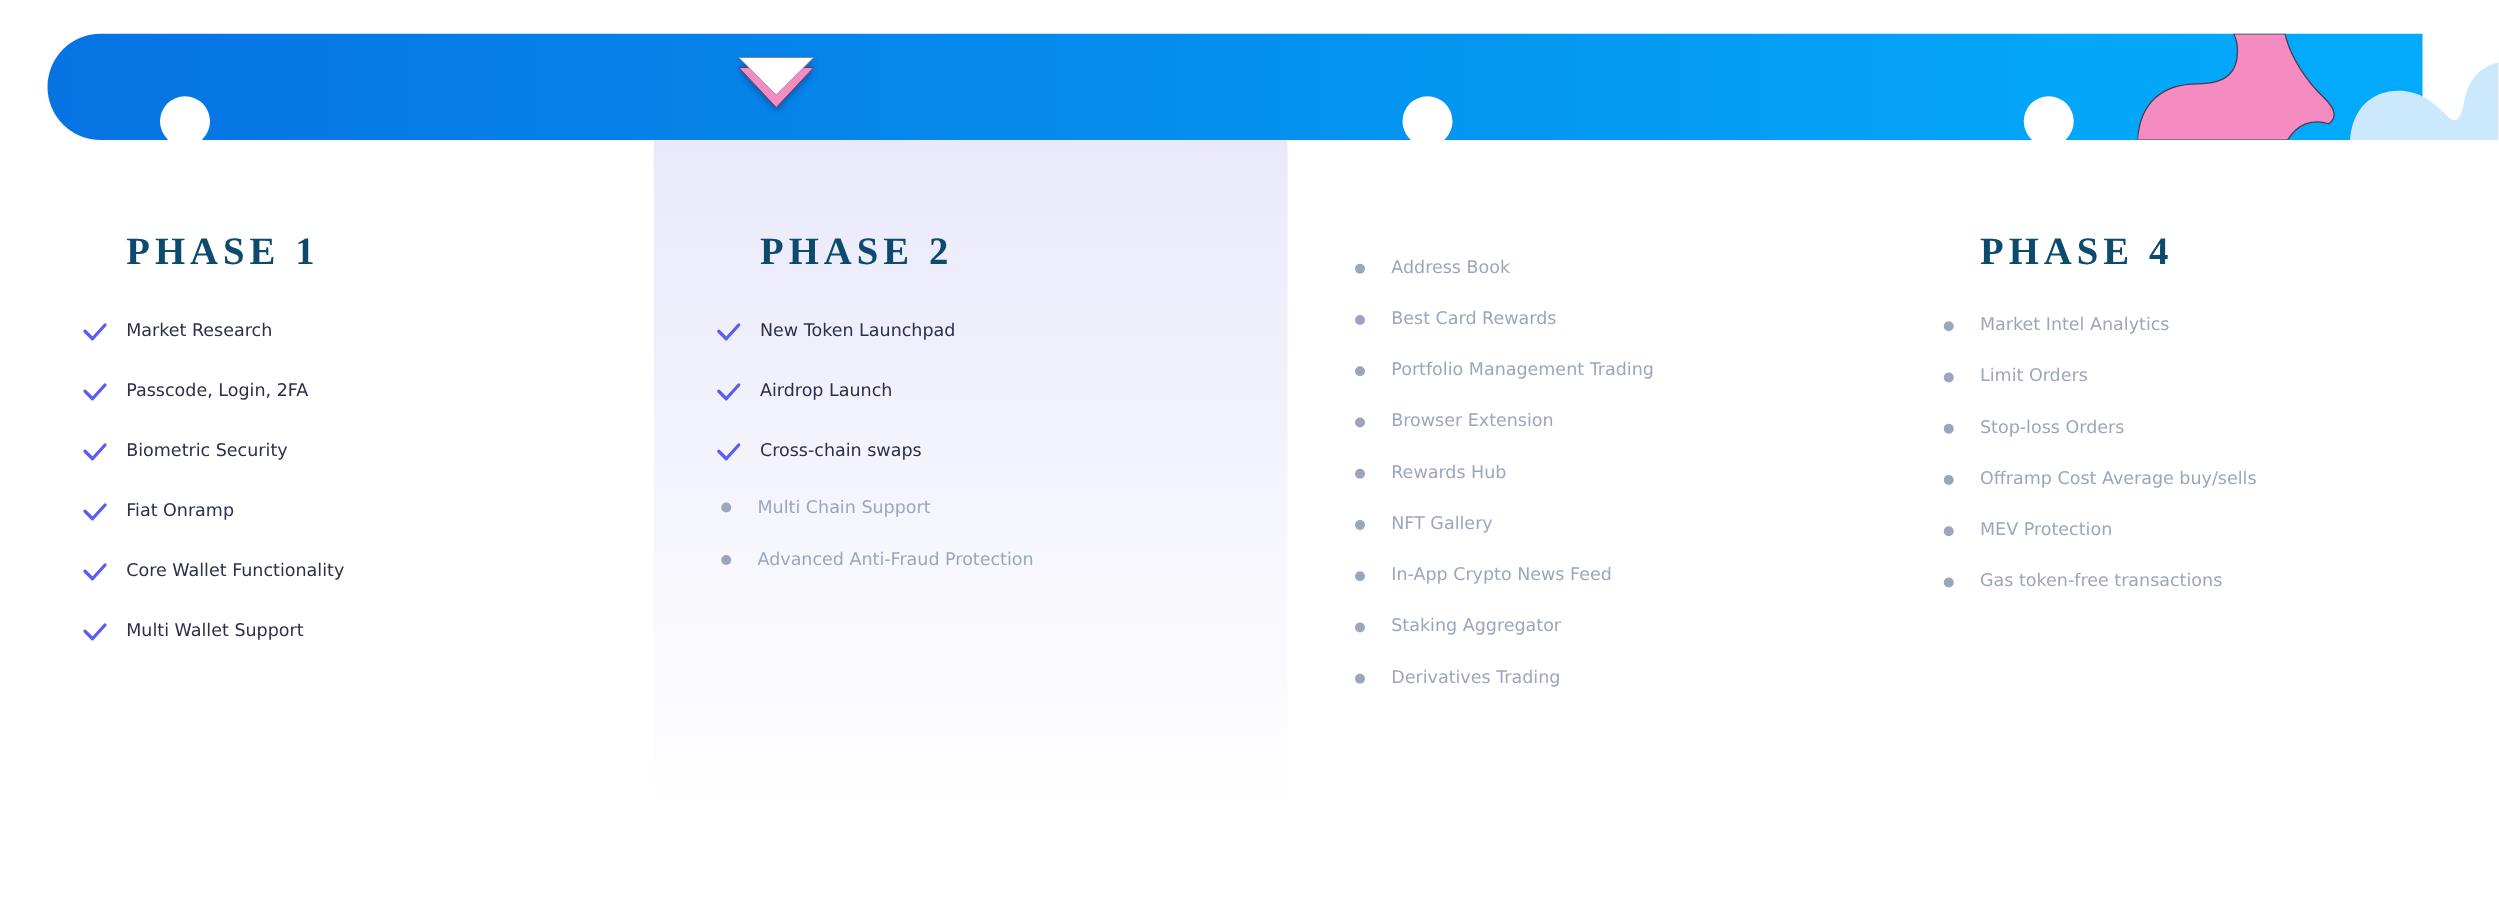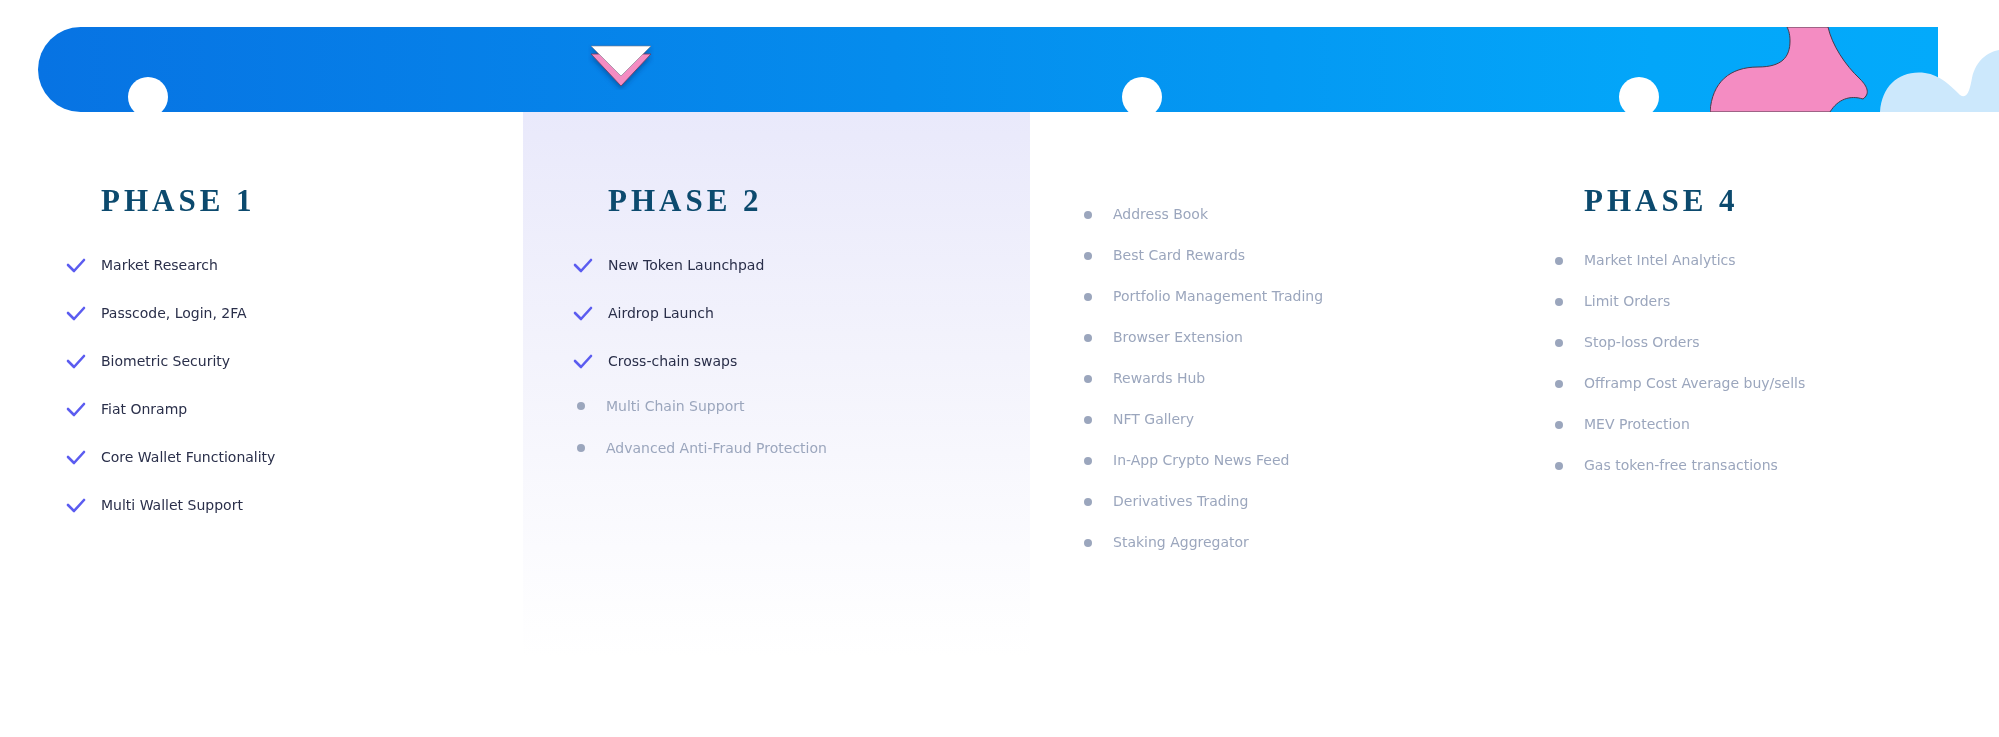--- a/index.html
+++ b/index.html
@@ -303,27 +303,27 @@
     <li class="item pending">
       <span class="mark">
           <span class="dot"></span>
         </span>
       <span>In-App Crypto News Feed</span>
     </li>
     <li class="item pending">
       <span class="mark">
           <span class="dot"></span>
         </span>
+      <span>Staking Aggregator</span>
+    </li>
+    <li class="item pending">
+      <span class="mark">
+          <span class="dot"></span>
+        </span>
       <span>Derivatives Trading</span>
-    </li>
-    <li class="item pending">
-      <span class="mark">
-          <span class="dot"></span>
-        </span>
-      <span>Staking Aggregator</span>
     </li>
   </ul>
 </div>
 
 <div class="phase phase4">
   <h2 class="phase-title">PHASE 4</h2>
   <ul class="items">
     <li class="item pending">
       <span class="mark">
           <span class="dot"></span>

